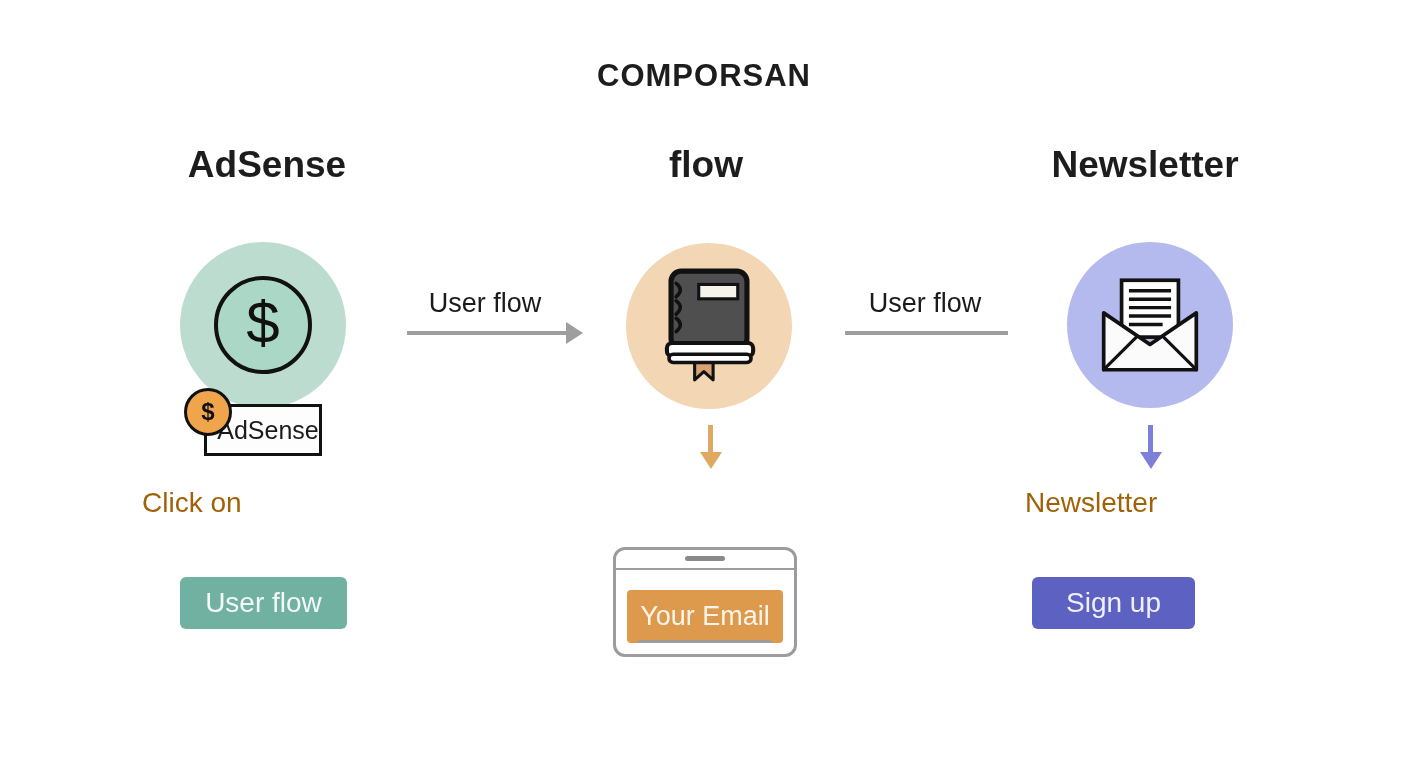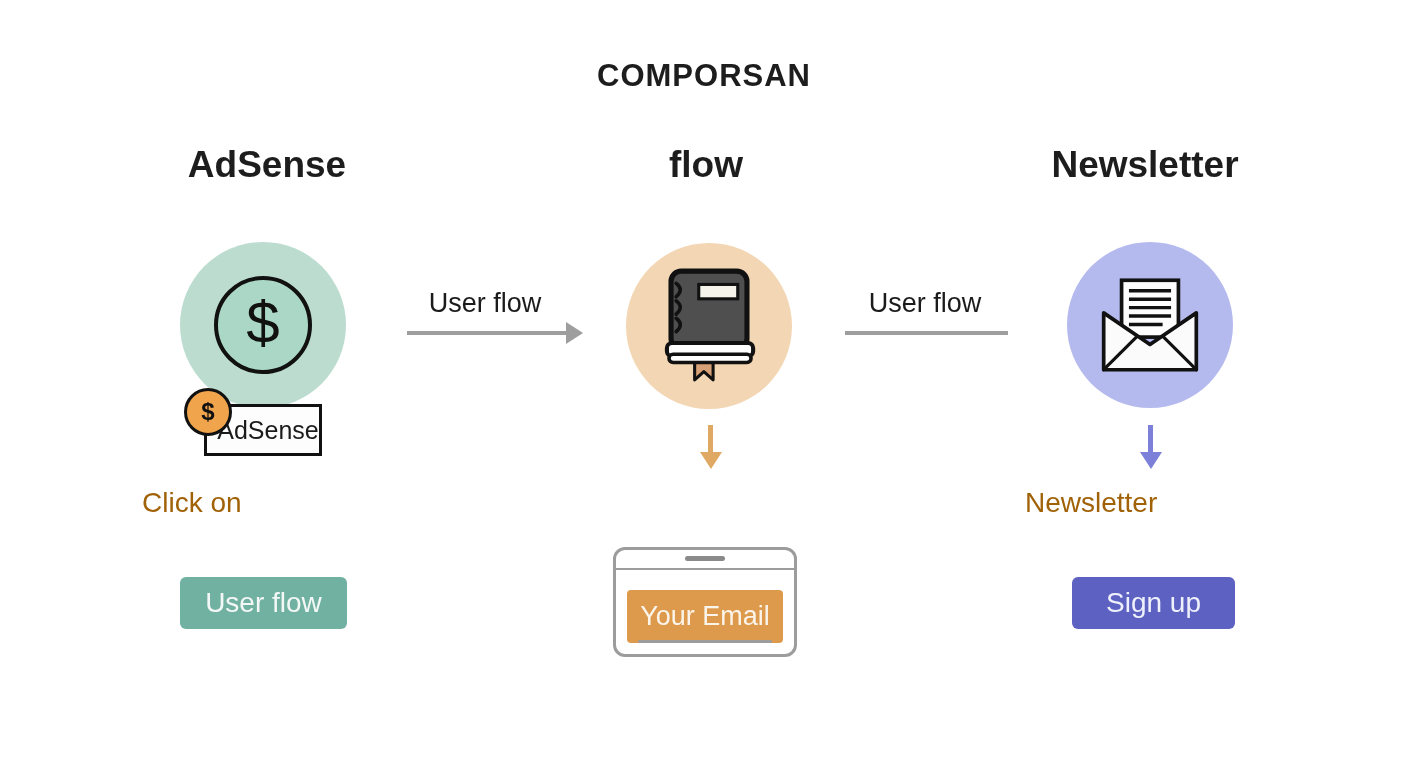--- a/index.html
+++ b/index.html
@@ -73,21 +73,21 @@
   .cap2{left:590px;}
   .cap3{left:1025px;}
 
   .btn{
     height:52px;border-radius:6px;border:none;
     display:flex;align-items:center;justify-content:center;
     font-size:28px;color:#f3f7f5;cursor:pointer;
     font-family:"Liberation Sans", sans-serif;
   }
   .btn-userflow{left:180px;top:577px;width:167px;background:#70b1a2;}
-  .btn-signup{left:1072px;top:577px;width:163px;background:#5d61c2;color:#eef0fb;}
+  .btn-signup{left:1032px;top:577px;width:163px;background:#5d61c2;color:#eef0fb;}
 
   
   .email-card{
     left:613px;top:547px;width:184px;height:110px;
     border:3px solid #9c9c9c;border-radius:12px;background:#fff;box-sizing:border-box;
   }
   .card-header{
     position:absolute;left:0;right:0;top:0;height:18px;
     border-bottom:2px solid #9c9c9c;
   }

